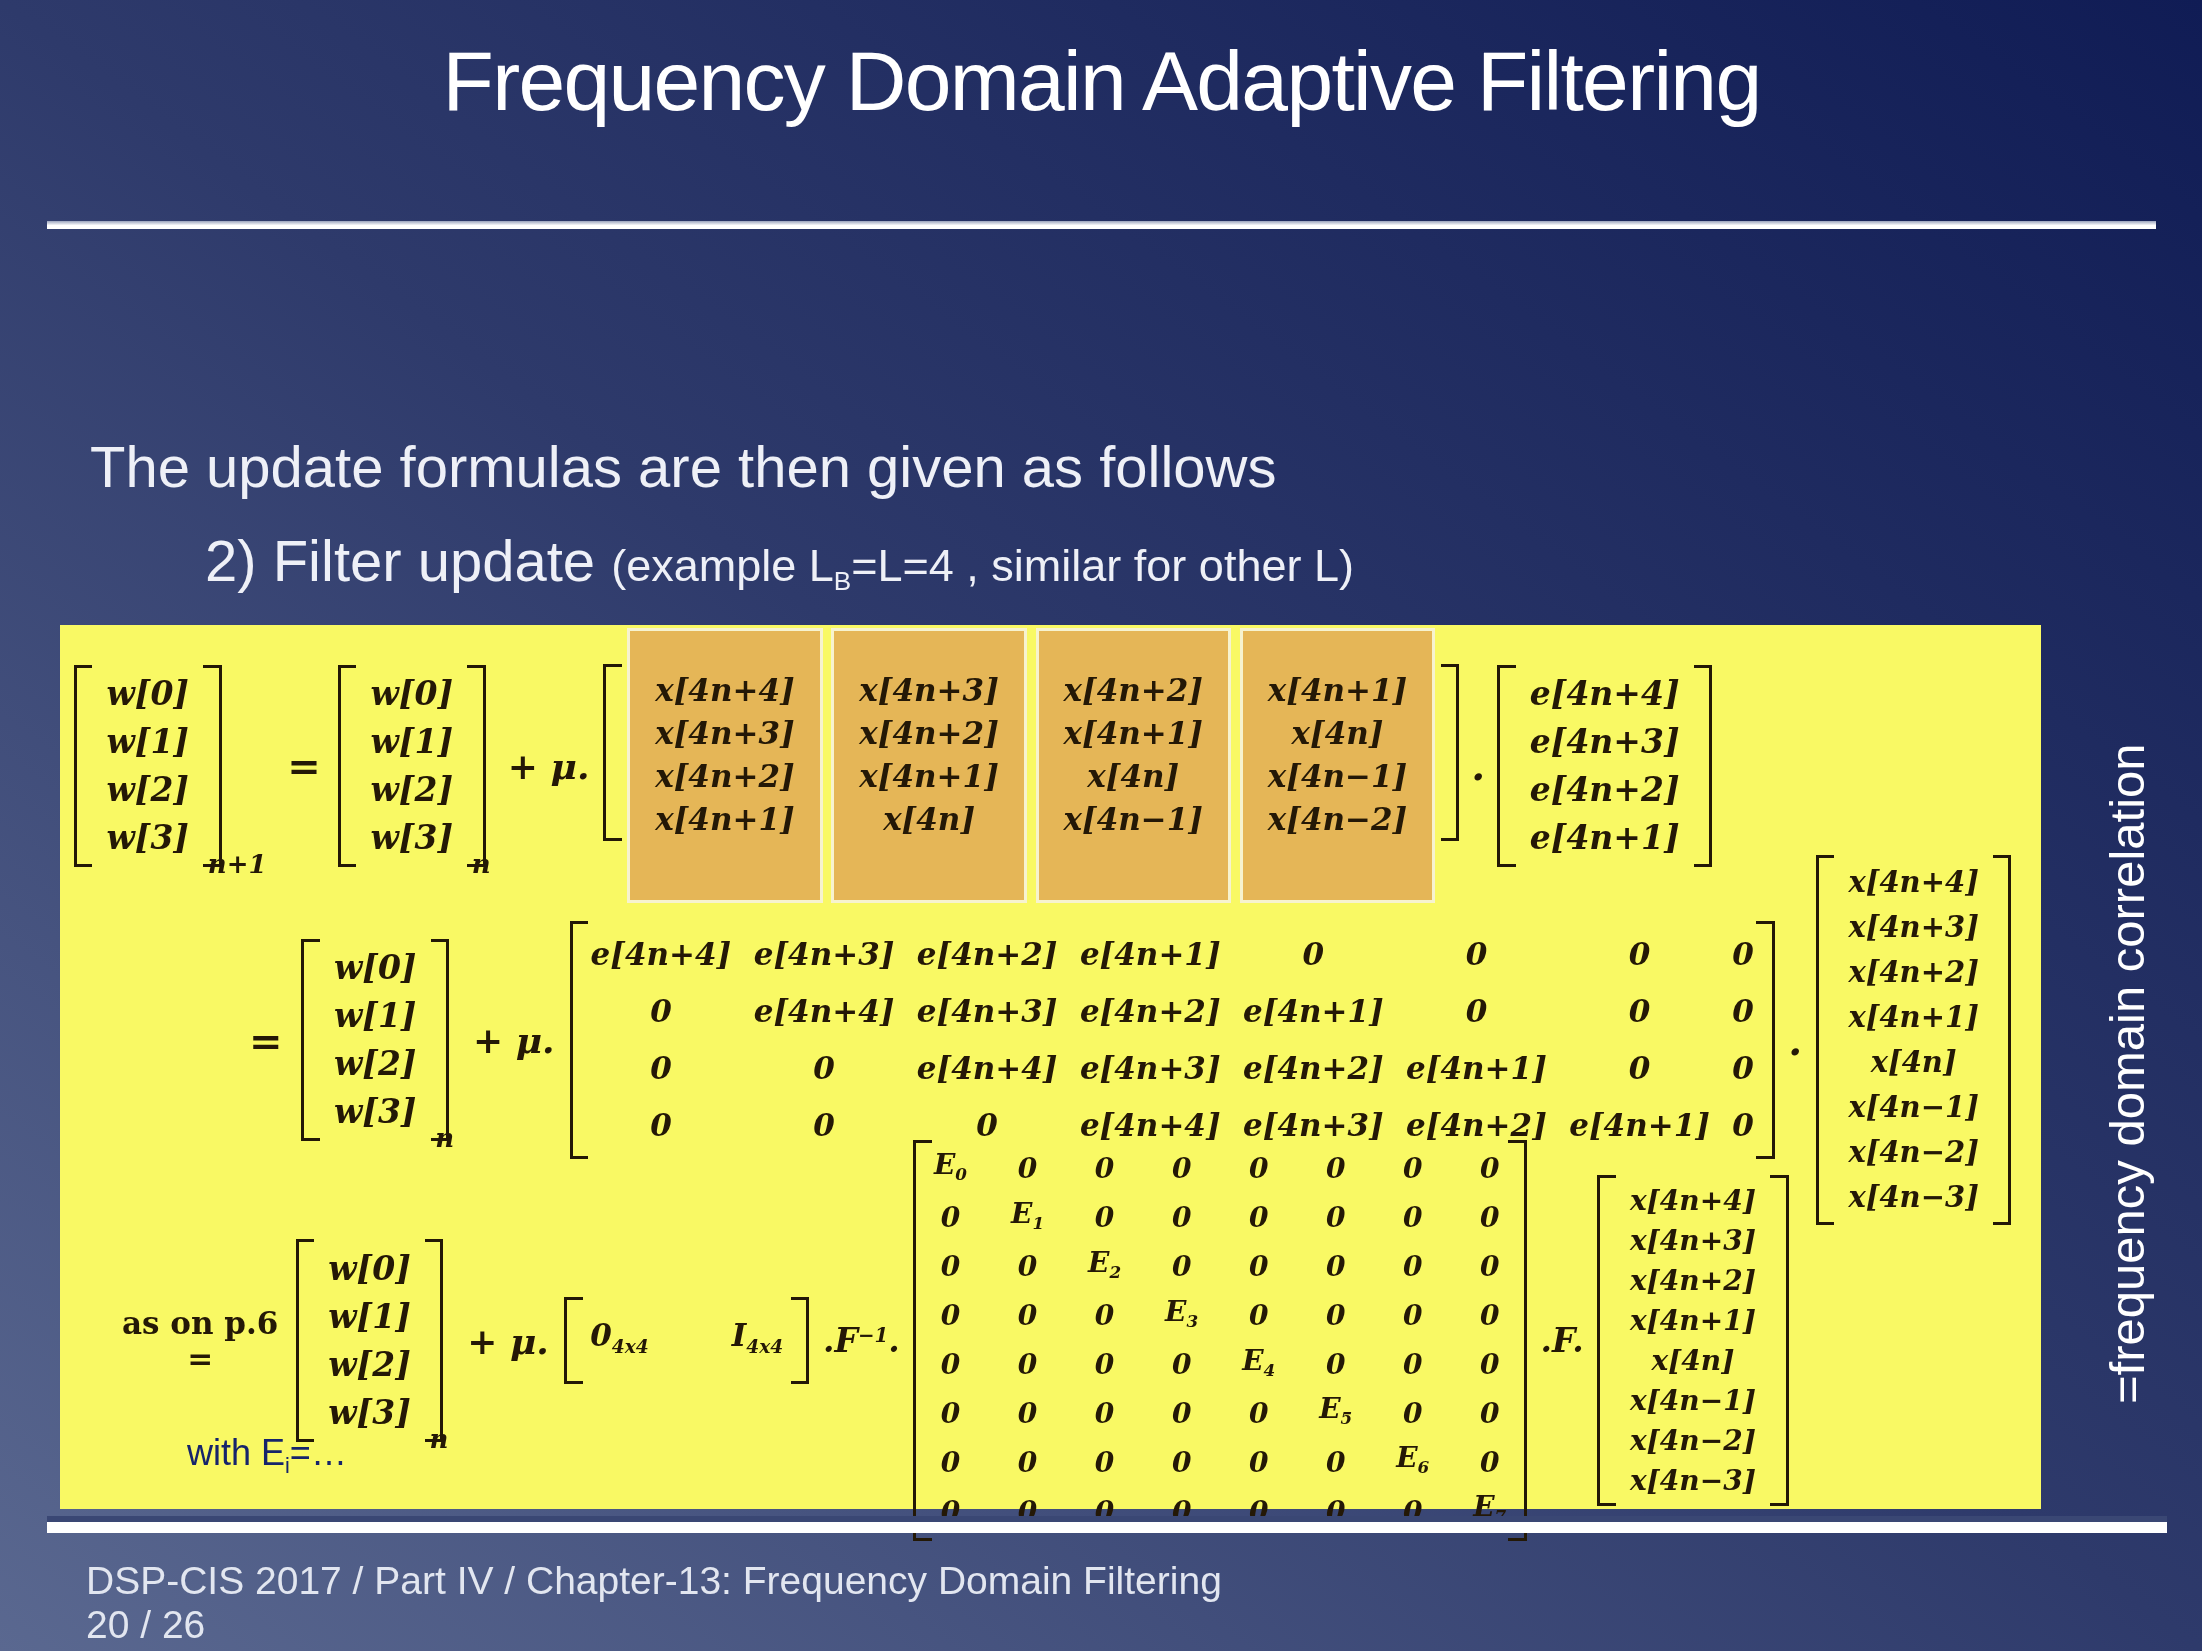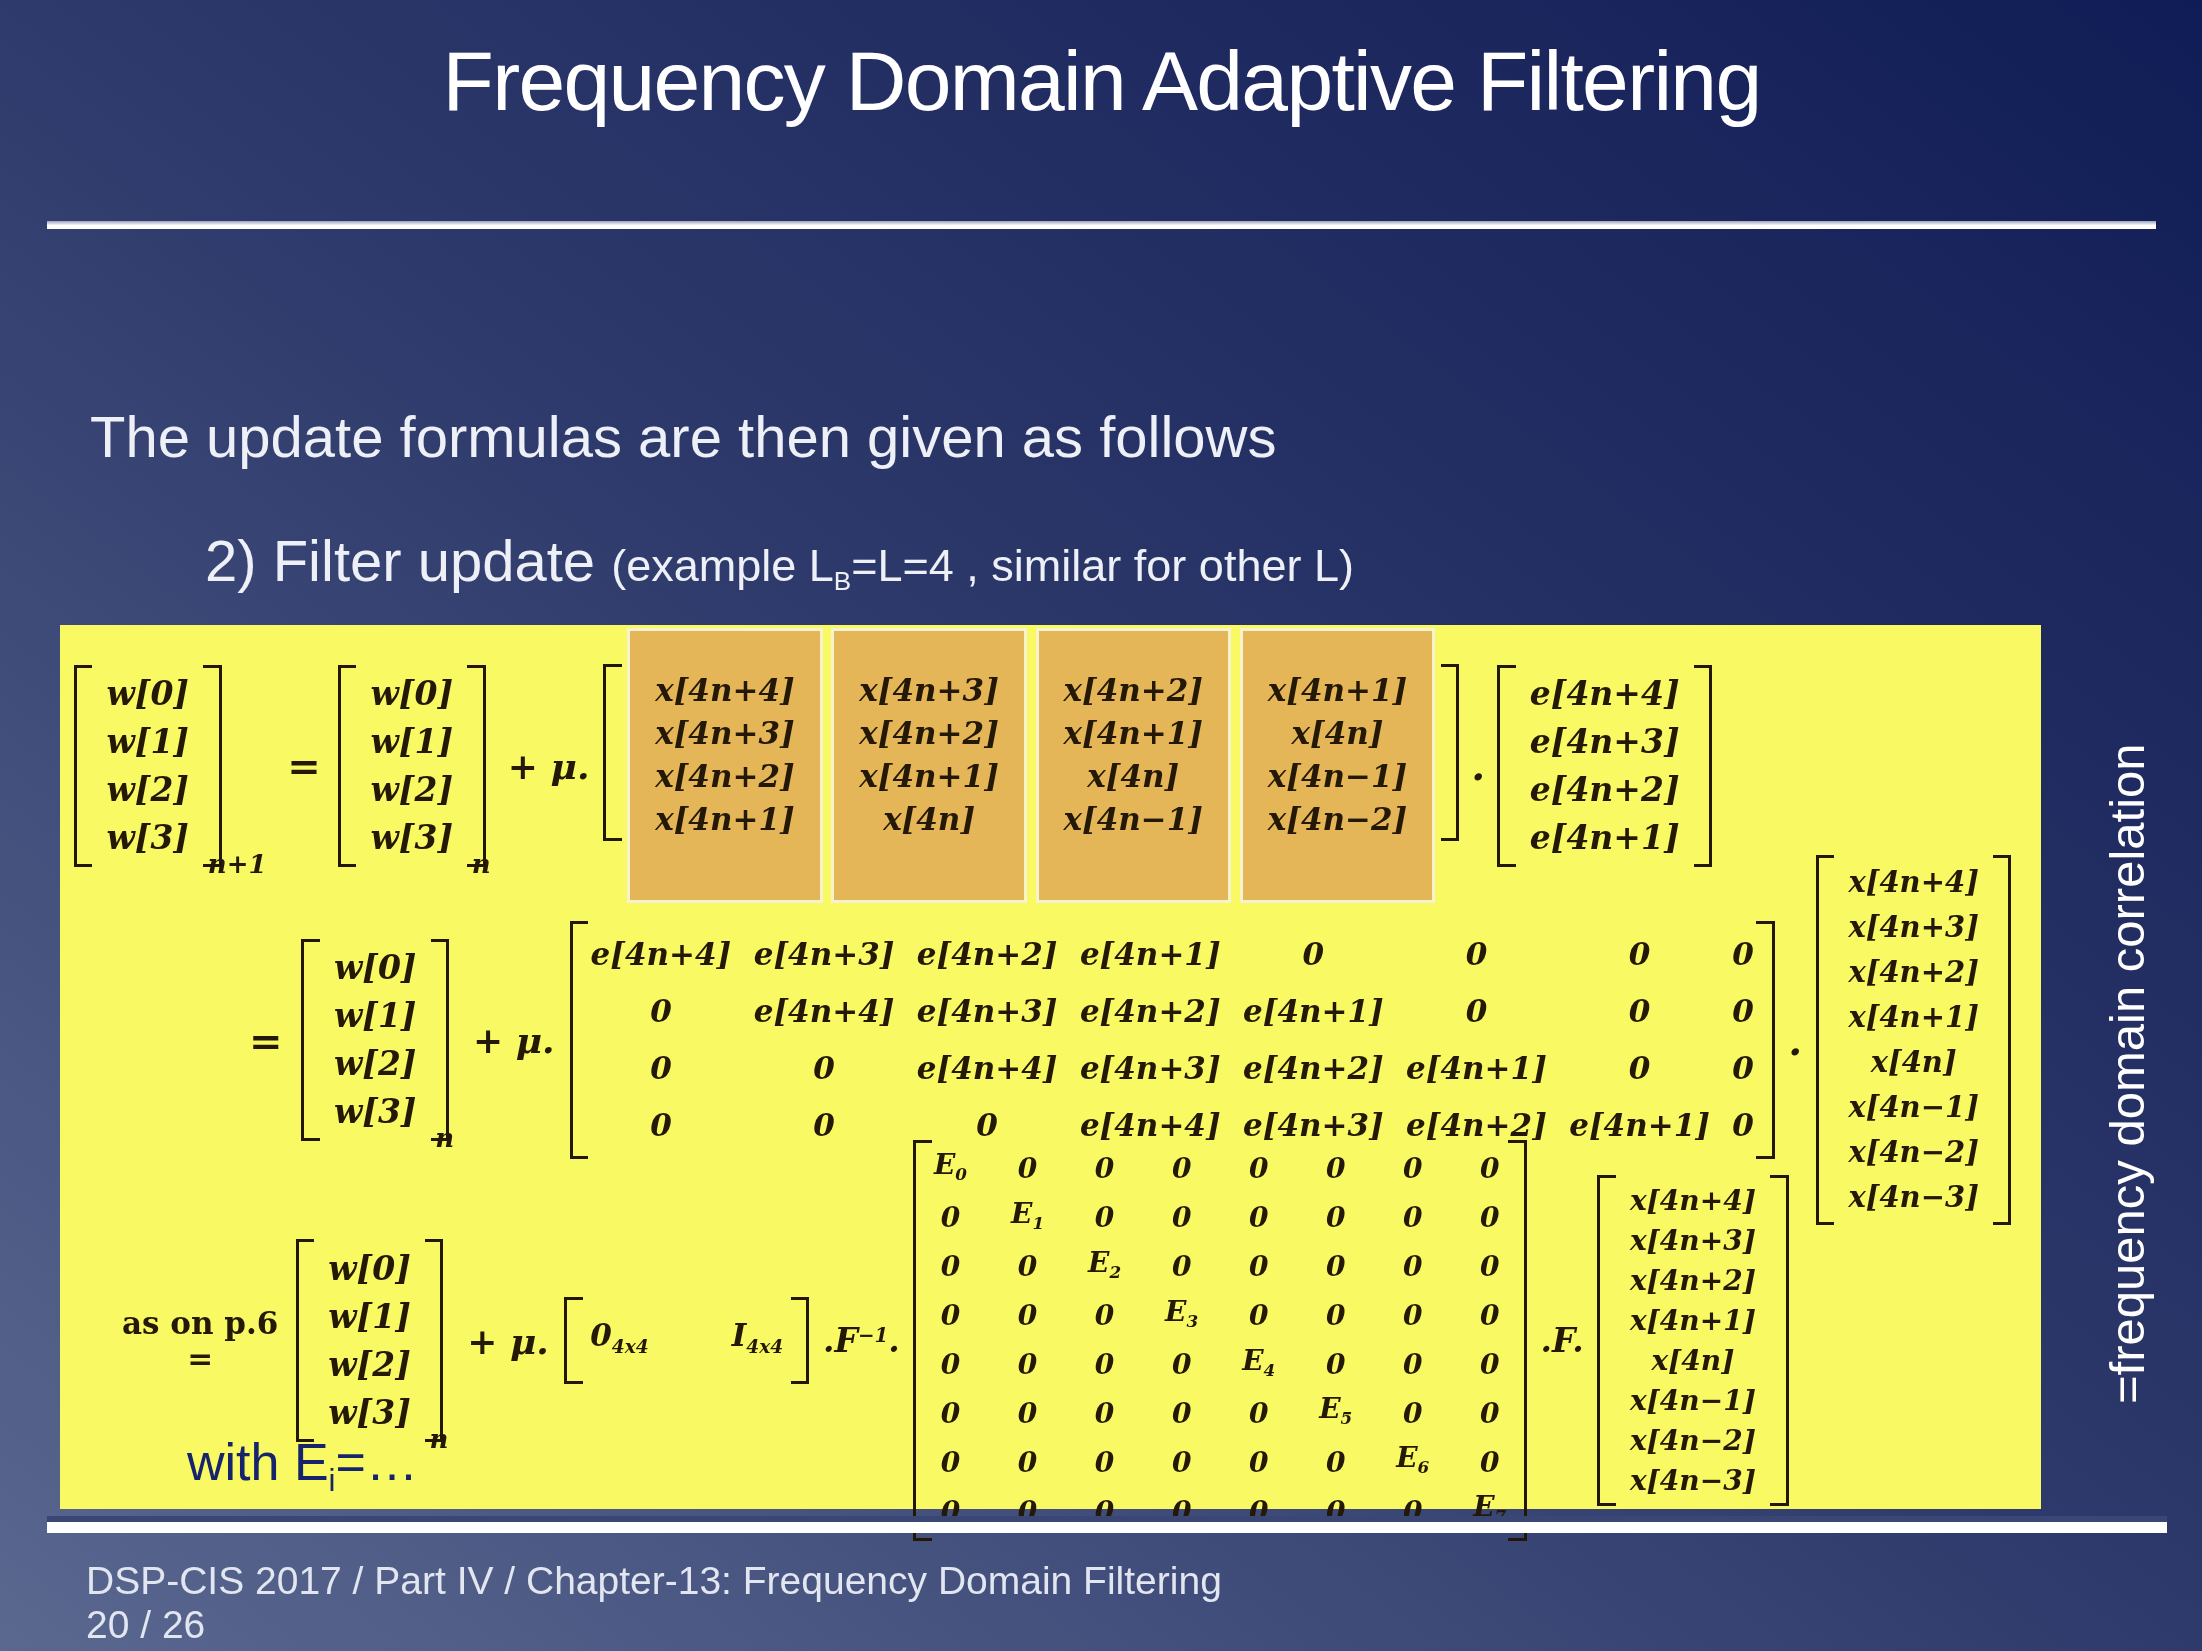--- a/index.html
+++ b/index.html
@@ -9,21 +9,21 @@
     font-family:"Liberation Sans",sans-serif;
   }
   
   .title{position:absolute;top:33px;left:0;width:100%;text-align:center;
     font-size:84px;font-weight:normal;letter-spacing:-1.7px;color:#ffffff;}
   .rule-top{position:absolute;top:221px;left:47px;right:47px;height:7.7px;
     background:linear-gradient(#9aa3bd,#ffffff 55%);}
   
   .bodyline{position:absolute;left:90px;color:#eef0f7;font-size:58px;white-space:nowrap;}
   .l1{top:310px;}
-  .l2{top:403px;}
+  .l2{top:433px;}
   .l3{top:527px;left:205px;}
   .bsub{font-size:0.58em;vertical-align:-0.35em;}
   .paren{font-size:45px;}
   
   .panel{position:absolute;top:625px;left:60px;width:1981px;height:884px;
     background:#f9f964;}
   .eqrow{position:absolute;display:flex;align-items:center;}
   #eq1{top:3.4px;left:13.8px;gap:10.3px;}
   #eq2{top:260px;left:182px;height:310px;gap:12px;}
   #eq3{top:552px;left:62px;height:327px;gap:12px;}
@@ -60,21 +60,21 @@
   
   .gridmat{display:grid;align-items:center;}
   .g8{column-gap:22.4px;}
   .v66 .mcell{line-height:57px;font-size:31px;}
   .gdiag{column-gap:44px;}
   .gsel{column-gap:83px;padding:12px 26px;}
   .gsel .mcell{font-size:31px;line-height:52px;}
   .lblblock{display:flex;flex-direction:column;align-items:center;
     font-family:"DejaVu Serif","Liberation Serif",serif;font-weight:700;
     font-size:31px;color:#241806;margin-right:5.2px;}
-  .note{position:absolute;left:127px;top:807px;font-size:52px;color:#16246b;
+  .note{position:absolute;left:127px;top:807px;font-size:36px;color:#16246b;
     font-family:"Liberation Sans",sans-serif;}
   .note sub{font-style:normal;}
   
   .sidelabel{position:absolute;left:2058px;top:641px;width:138px;height:865px;
     display:flex;align-items:center;justify-content:center;
     writing-mode:vertical-rl;transform:rotate(180deg);
     font-size:49px;color:#ffffff;white-space:nowrap;}
   
   .rule-bottom{position:absolute;top:1516px;left:47px;right:36px;height:11.2px;
     background:#ffffff;border-top:6px solid #3a4774;}

